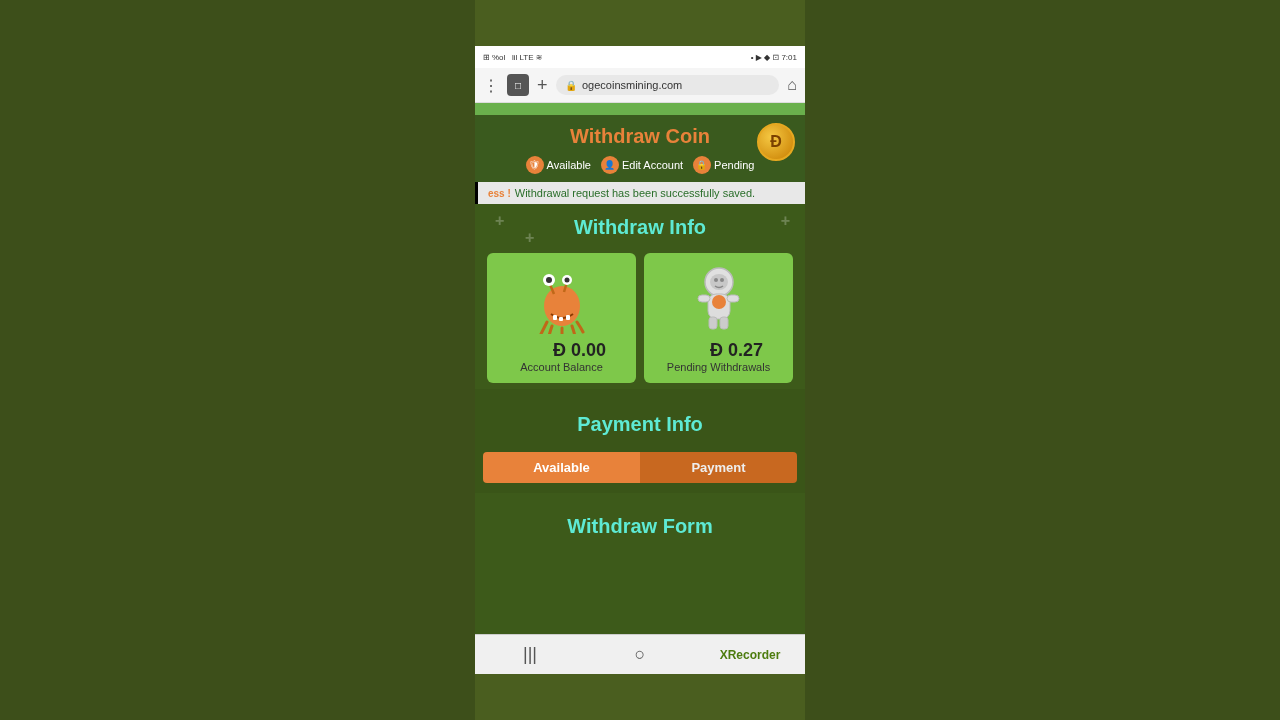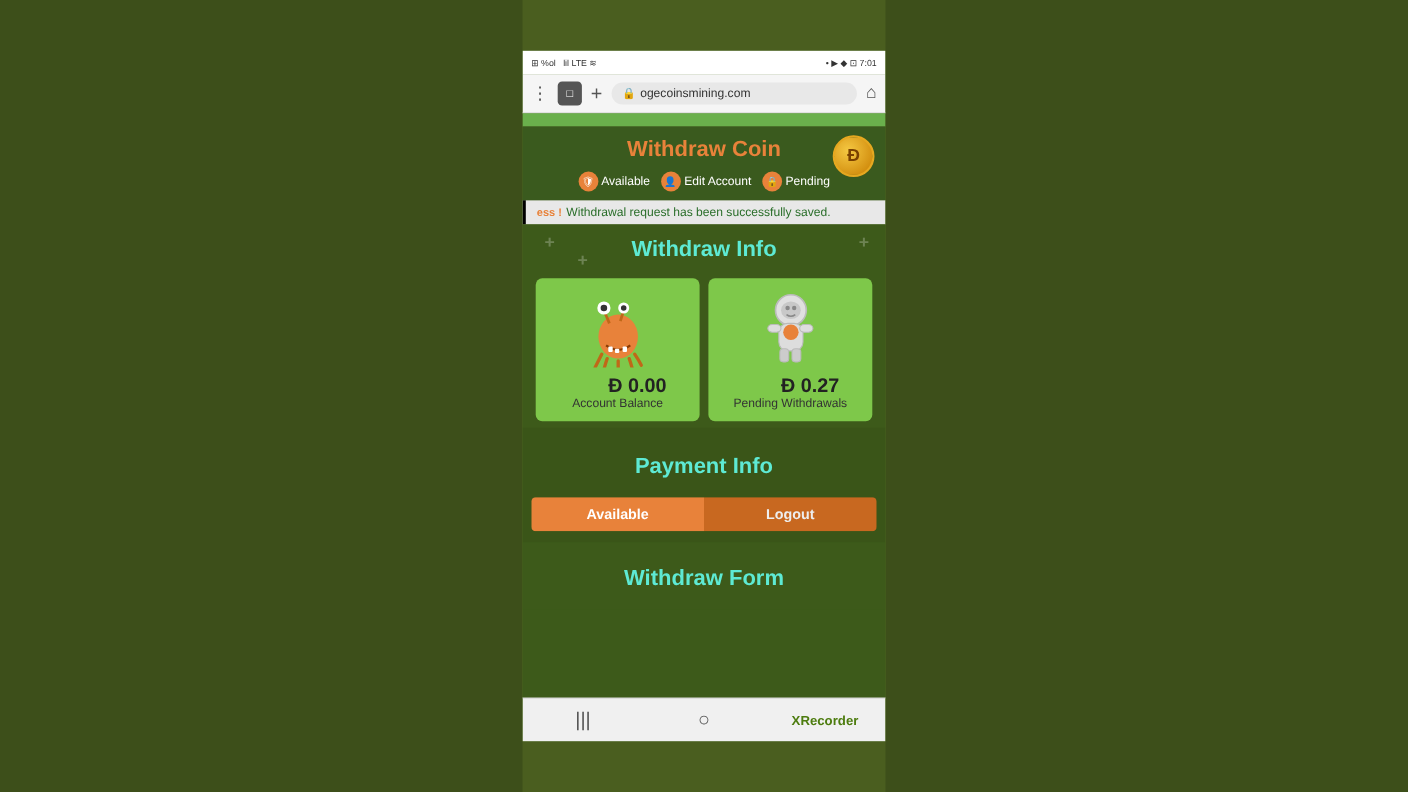--- a/index.html
+++ b/index.html
@@ -407,21 +407,21 @@
         <div class="card-label">Pending Withdrawals</div>
       </div>
 
     </div>
 
     <div class="payment-section">
       <div class="section-title">Payment Info</div>
 
       <div class="tabs-row">
         <button class="tab-btn active">Available</button>
-        <button class="tab-btn inactive">Logout</button>
+        <button class="tab-btn inactive">Payment</button>
       </div>
     </div>
 
     <div class="withdraw-section">
       <div class="section-title">Withdraw Form</div>
     </div>
 
   </div>
 
   <div class="bottom-nav">

